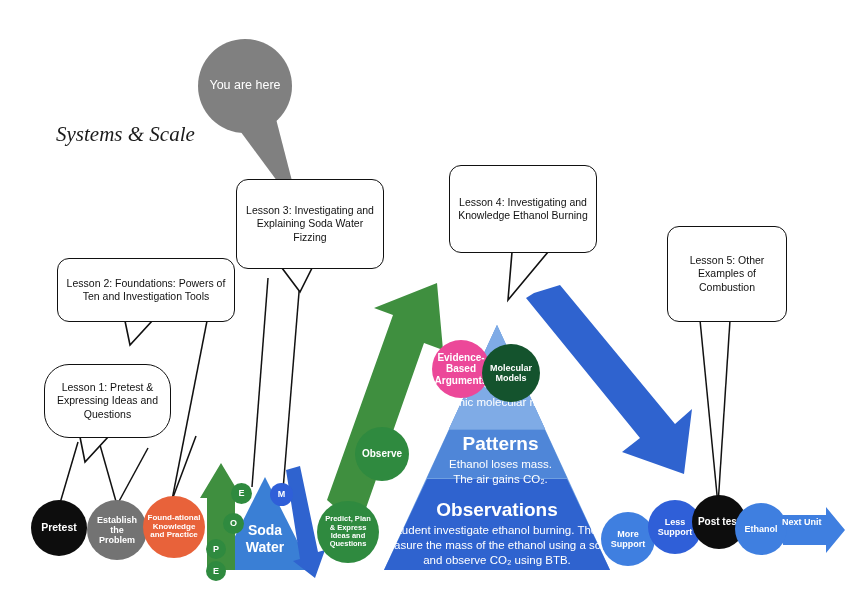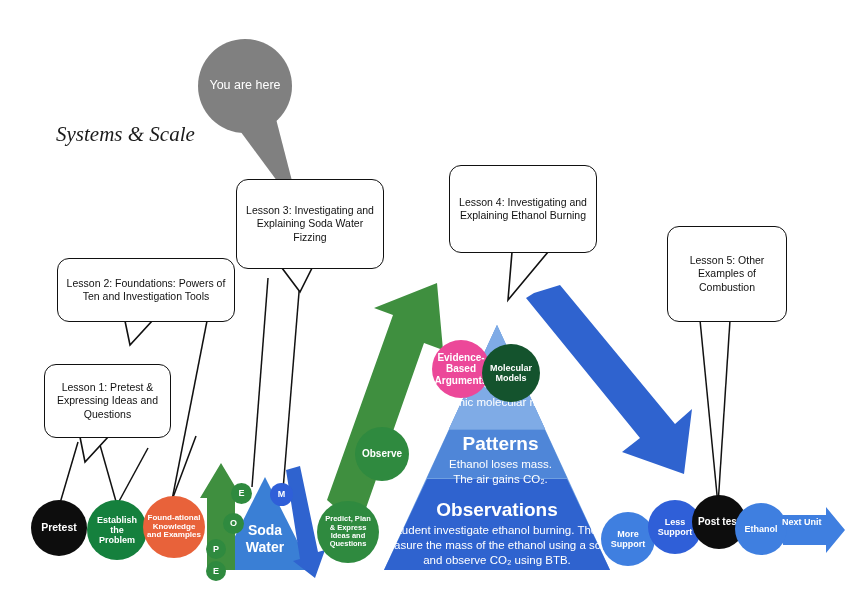--- a/index.html
+++ b/index.html
@@ -163,34 +163,34 @@
 
     <polygon points="125,321 152,321 130,345" fill="#ffffff" stroke="#111111" stroke-width="1.6"></polygon>
   </svg>
 
   <div id="title" class="abs">Systems &amp; Scale</div>
 
   <div id="you-are-here" class="abs">
     <span>You are here</span>
   </div>
 
-  <div class="callout abs" style="left:44px; top:364px; width:127px; height:74px;">
+  <div class="callout abs" style="left:44px; top:364px; width:127px; height:74px;border-radius:25px;">
     <span>Lesson 1: Pretest &amp; Expressing Ideas and Questions</span>
   </div>
 
   <div class="callout abs" style="left:57px; top:258px; width:178px; height:64px;">
     <span>Lesson 2: Foundations: Powers of Ten and Investigation Tools</span>
   </div>
 
   <div class="callout abs" style="left:236px; top:179px; width:148px; height:90px;">
     <span>Lesson 3: Investigating and Explaining Soda Water Fizzing</span>
   </div>
 
   <div class="callout abs" style="left:449px; top:165px; width:148px; height:88px;">
-    <span>Lesson 4: Investigating and Explaining Ethanol Burning</span>
+    <span>Lesson 4: Investigating and Knowledge Ethanol Burning</span>
   </div>
 
   <div class="callout abs" style="left:667px; top:226px; width:120px; height:96px;">
     <span>Lesson 5: Other Examples of Combustion</span>
   </div>
 
   <div class="abs rot" style="left:312px; top:345px; width:160px; height:40px;
        transform: rotate(-70deg); display:flex; align-items:center; justify-content:center;">
     <div style="color:#ffffff; font-weight:bold; font-size:13px; text-align:center; line-height:1.2;">Inquiry (up the triangle)</div>
   </div>
@@ -223,26 +223,26 @@
 
   <div class="abs tri-text" style="left:376px; top:500px; width:242px;">
     <div class="tri-head" style="font-size:19px; line-height:1.1;">Observations</div>
     <div style="font-size:11.5px; line-height:1.3; margin-top:2px;">Student investigate ethanol burning. They measure the mass of the ethanol using a scale and observe CO₂ using BTB.</div>
   </div>
 
   <div class="circle abs" style="left:31px; top:500px; width:56px; height:56px; background:#0d0d0d; font-size:10.5px;">
     <span>Pretest</span>
   </div>
 
-  <div class="circle abs" style="left:87px; top:500px; width:60px; height:60px; background:#15803d; font-size:9px; padding:0 5px;">
+  <div class="circle abs" style="left:87px; top:500px; width:60px; height:60px; background:#737373; font-size:9px; padding:0 5px;">
     <span>Establish the Problem</span>
   </div>
 
   <div class="circle abs" style="left:143px; top:496px; width:62px; height:62px; background:#e8623a; font-size:8px; padding:0 4px;">
-    <span>Found-ational Knowledge and Examples</span>
+    <span>Found-ational Knowledge and Practice</span>
   </div>
 
   <div class="abs" style="left:228px; top:522px; width:74px; text-align:center; color:#ffffff; font-weight:bold; font-size:14px; line-height:1.2; z-index:19;">
     <span>Soda Water</span>
   </div>
 
   <div class="circle abs" style="left:317px; top:501px; width:62px; height:62px; background:#2f8a3f; font-size:7.5px; padding:0 5px;">
     <span>Predict, Plan &amp; Express Ideas and Questions</span>
   </div>
 

